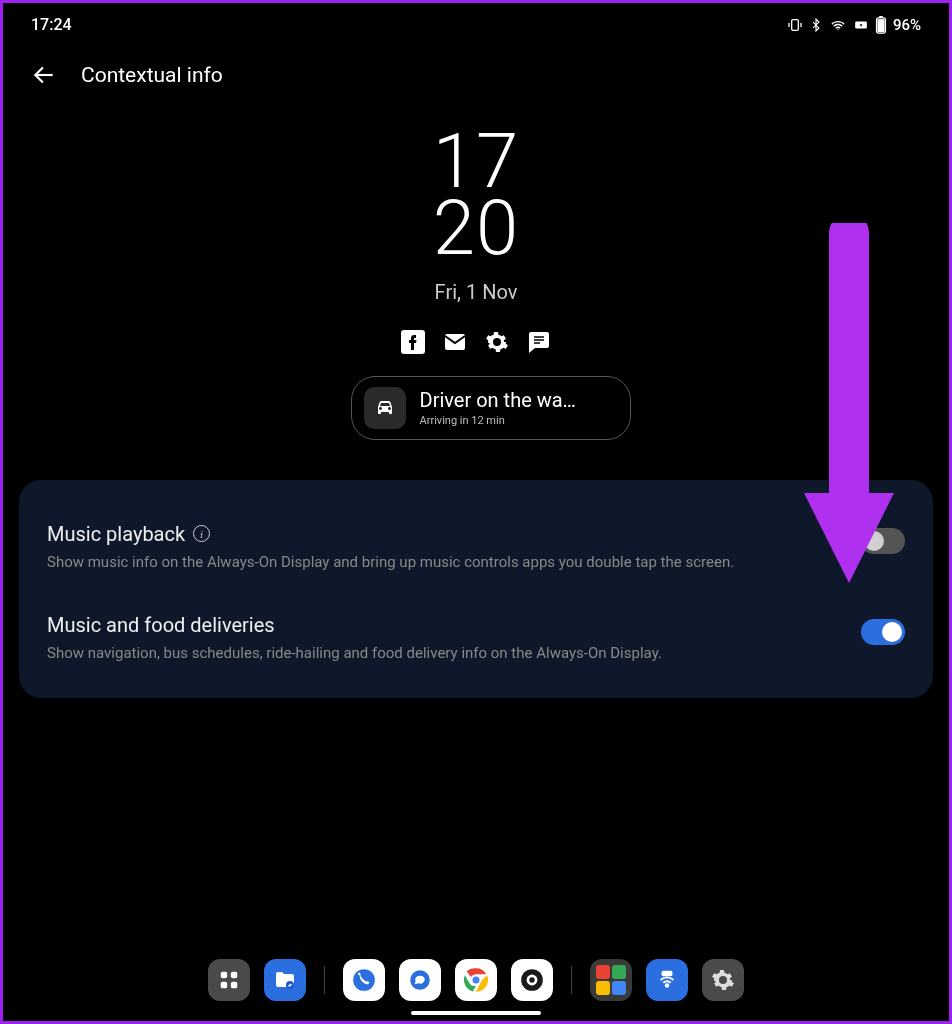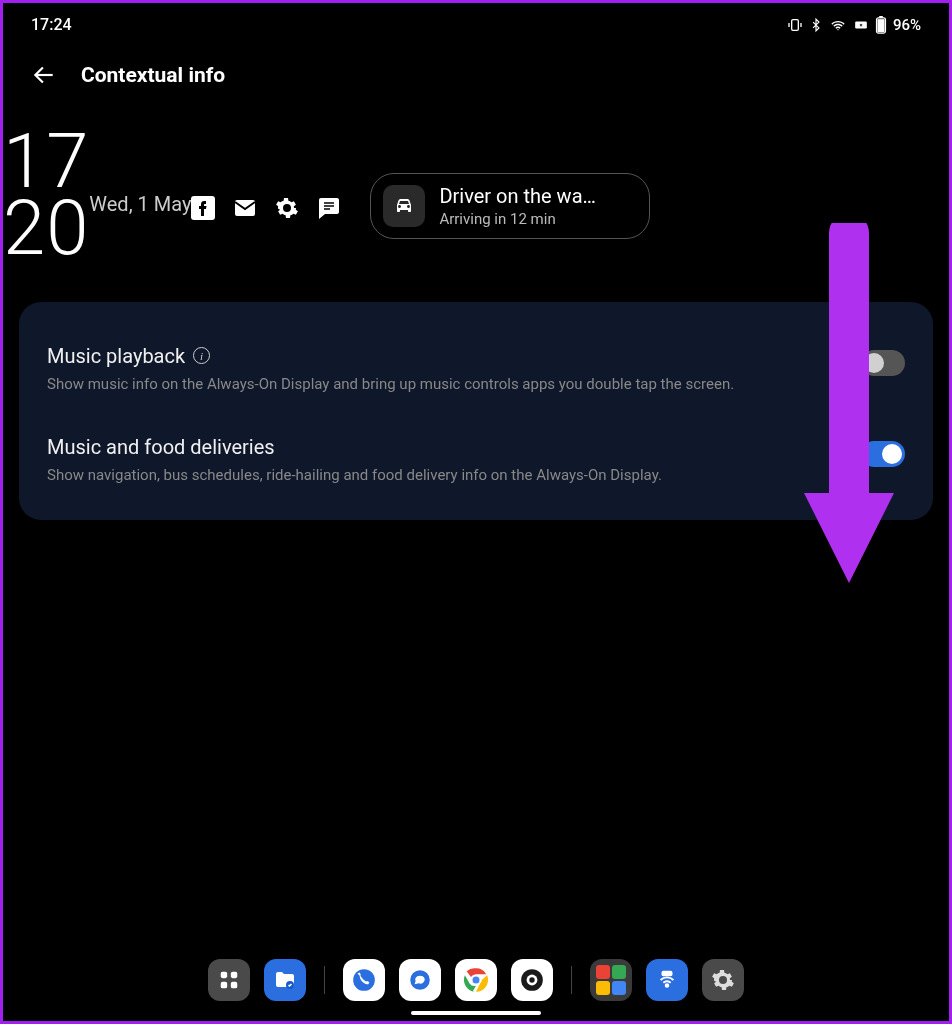--- a/index.html
+++ b/index.html
@@ -27,24 +27,24 @@
       gap: 6px;
       font-size: 15px;
     }
     .app-bar {
       display: flex;
       align-items: center;
       padding: 20px 28px;
       gap: 24px;
     }
     .back-arrow { cursor: pointer; }
-    .app-title { font-size: 21px; font-weight: 700; }
+    .app-title { font-size: 21px; font-weight: 400; }
     .preview-area {
       display: flex;
-      flex-direction: row;
+      flex-direction: column;
       align-items: center;
       padding: 20px 0 40px;
     }
     .clock-time {
       font-size: 76px;
       font-weight: 300;
       line-height: 0.88;
       text-align: center;
       letter-spacing: 1px;
     }
@@ -73,21 +73,21 @@
     .context-icon-box {
       width: 42px;
       height: 42px;
       background: #2a2a2a;
       border-radius: 10px;
       display: flex;
       align-items: center;
       justify-content: center;
     }
     .context-title { font-size: 20px; color: #fff; }
-    .context-sub { font-size: 15px; color: #bbb; margin-top: 2px; }
+    .context-sub { font-size: 11px; color: #bbb; margin-top: 2px; }
     .settings-panel {
       margin: 0 16px 16px;
       background: #0f172a;
       border-radius: 22px;
       padding: 26px 28px 18px;
     }
     .setting-row {
       display: flex;
       align-items: flex-start;
       justify-content: space-between;
@@ -227,21 +227,21 @@
       <polyline points="11 5 4 12 11 19"></polyline>
     </svg>
   <span class="app-title">Contextual info</span>
 </div>
 
 <div class="preview-area">
   <div class="clock-time">
     <div>17</div>
     <div>20</div>
   </div>
-  <div class="clock-date">Wed, 1 May</div>
+  <div class="clock-date">Fri, 1 Nov</div>
   <div class="notif-icons">
     <svg viewBox="0 0 24 24">
         <rect width="24" height="24" rx="3" fill="#fff"></rect>
         <path d="M13 8h2V5h-2c-1.7 0-3 1.3-3 3v2H8v3h2v7h3v-7h2l.5-3H13V8.5c0-.3.2-.5.5-.5z" fill="#000"></path>
       </svg>
     <svg viewBox="0 0 24 24">
         <rect x="2" y="4" width="20" height="16" rx="2" fill="#fff"></rect>
         <path d="M2 6l10 7 10-7" stroke="#000" stroke-width="2" fill="none"></path>
       </svg>
     <svg viewBox="0 0 24 24" fill="#fff">

